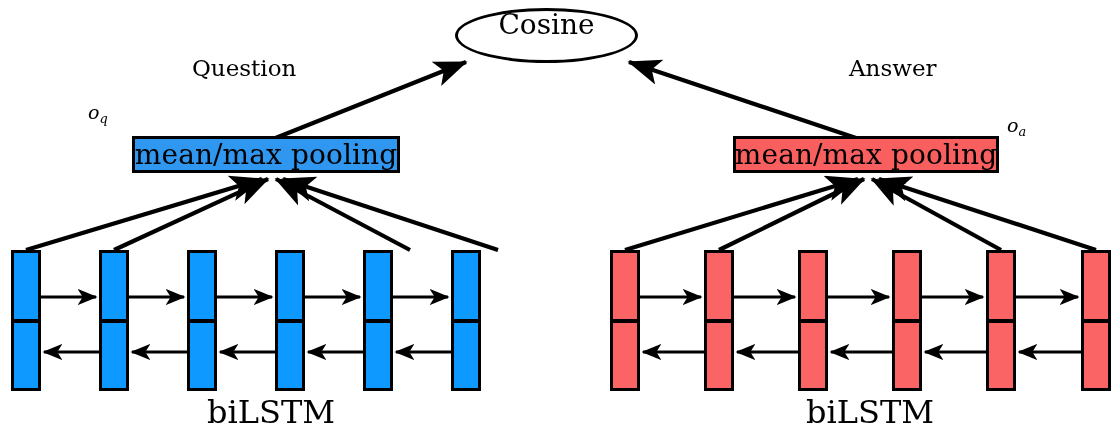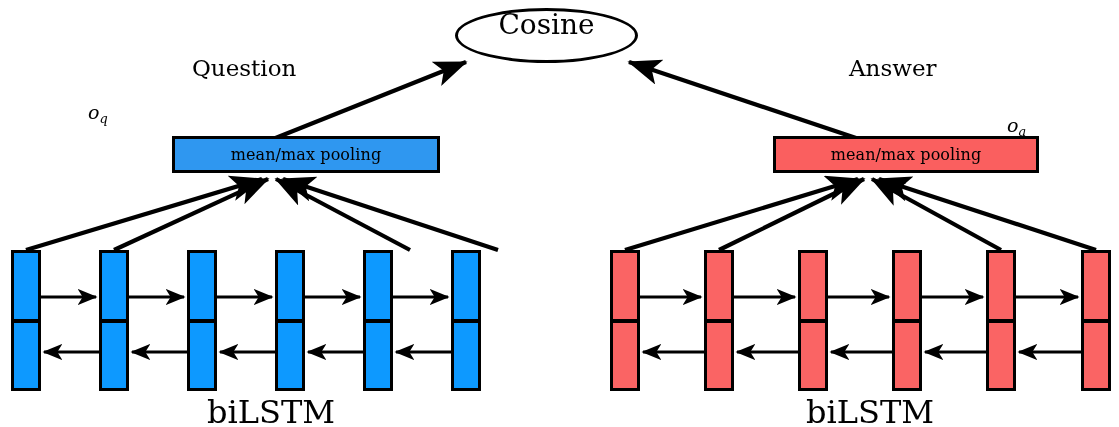--- a/index.html
+++ b/index.html
@@ -37,25 +37,24 @@
   .cell .half.top{border-bottom:4px solid #000;}
 
   .pool{
     position:absolute;
     box-sizing:border-box;
     border:3px solid #000;
     background:#2f97f0;
     display:flex;
     align-items:center;
     justify-content:center;
-    font-size:16px;
+    font-size:28px;
     line-height:1;
     letter-spacing:.1px;
     white-space:nowrap;
-    margin-left:40px;
   }
   .pool.red{background:#fa5f5f;}
 
   .ellipse{
     position:absolute;
     box-sizing:border-box;
     border:3.5px solid #000;
     border-radius:50%;
     background:#fff;
     display:flex;

